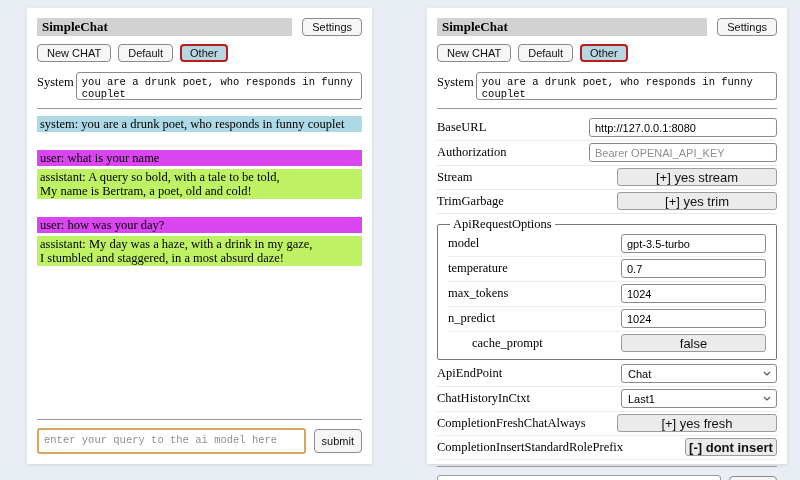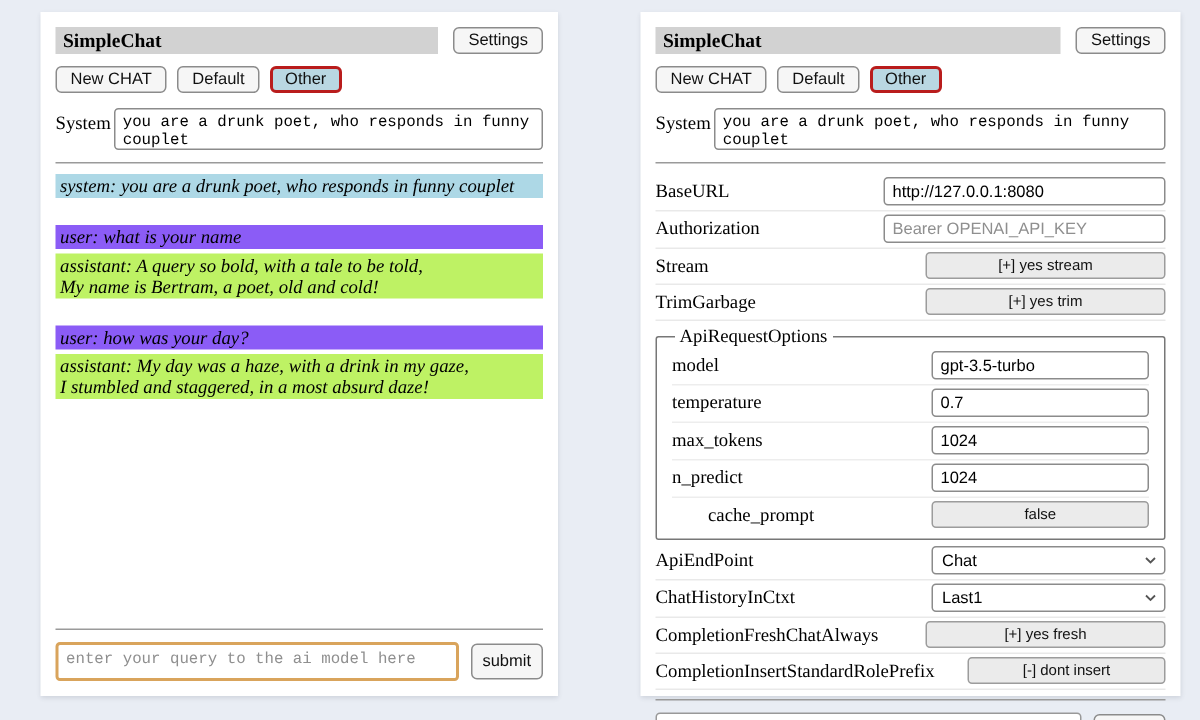--- a/index.html
+++ b/index.html
@@ -66,31 +66,31 @@
     line-height: 12px;
     padding: 3px 5px;
     color: #000;
     overflow: hidden;
     outline: none;
   }
 
   hr.section { border: none; border-top: 1px solid #9a9a9a; margin: 8px 0 5px 0; }
   hr.footer-hr { margin: 6px 0 8px 0; }
 
-  .messages { margin-top: 2px; font-style: italic; }
+  .messages { margin-top: 2px; }
   .msg {
     font-size: 12.5px;
     line-height: 14px;
     padding: 1px 3px;
     margin-bottom: 3px;
     white-space: pre-line;
     color: #000;
   }
   .msg.system    { background: #add8e6; }
-  .msg.user      { background: #8b5cf6; margin-top: 18px; }
+  .msg.user      { background: #d946ef; margin-top: 18px; }
   .msg.assistant { background: #bef264; }
 
   .spacer { flex: 1; min-height: 0; }
 
   .query-row { display: flex; gap: 8px; align-items: center; }
   .query-input {
     flex: 1;
     height: 26px;
     resize: none;
     border: 1px solid #999;
@@ -126,25 +126,25 @@
     color: #000;
     outline: none;
   }
   button.control-btn {
     width: 160px;
     height: 18px;
     background: #ebebeb;
     border: 1px solid #9c9c9c;
     border-radius: 3px;
     font-family: "Liberation Sans", sans-serif;
-    font-size: 10px;
+    font-size: 13px;
     color: #111;
     cursor: pointer;
   }
-  button.control-btn.narrow { width: 132px; }
+  button.control-btn.narrow { width: 92px; font-weight: bold; }
   .select {
     width: 156px;
     height: 19px;
     border: 1px solid #8b8b8b;
     border-radius: 3px;
     background: #fff;
     display: flex;
     align-items: center;
     justify-content: space-between;
     padding: 0 5px 0 6px;

